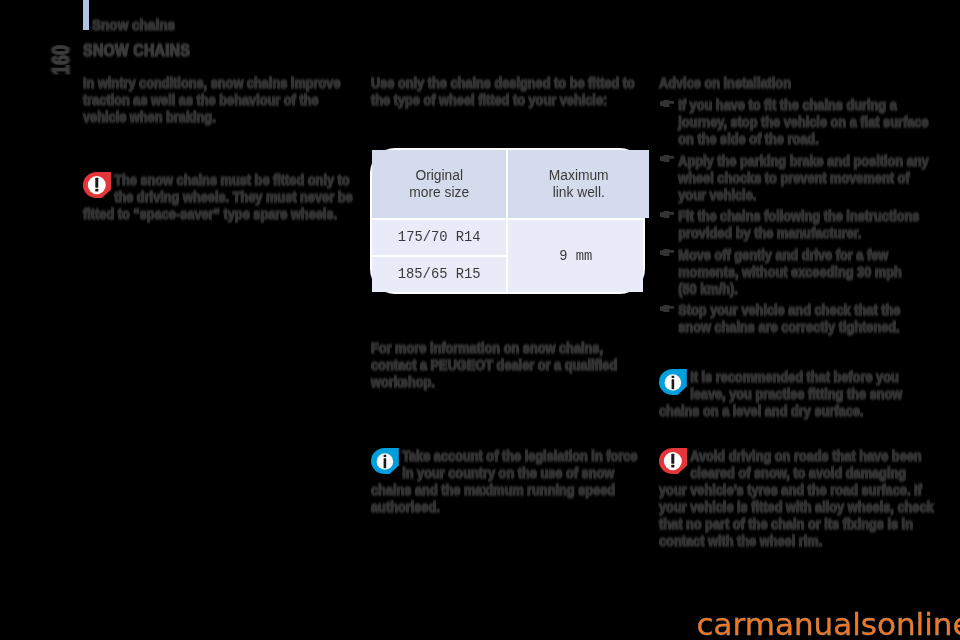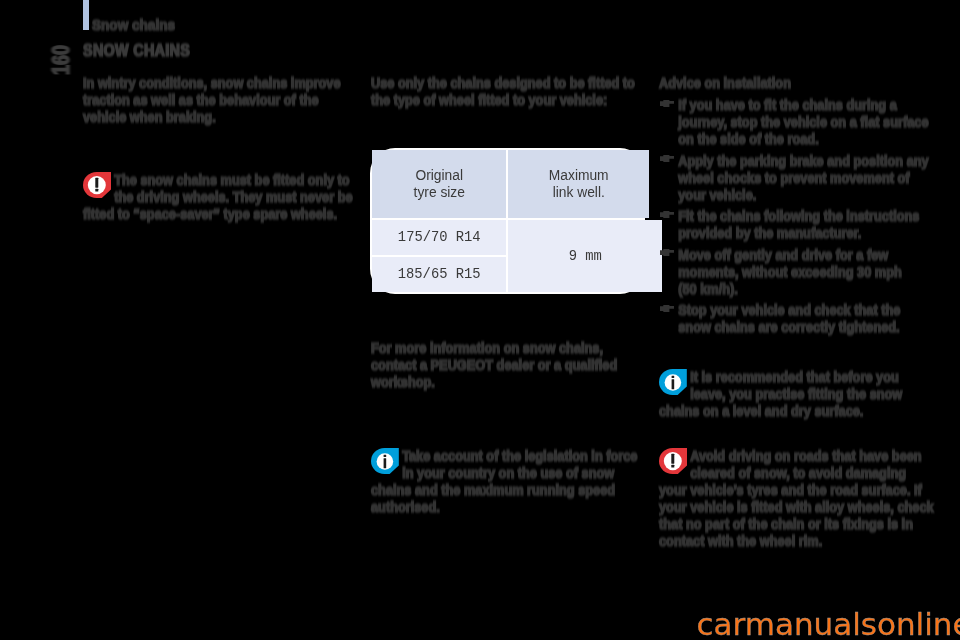--- a/index.html
+++ b/index.html
@@ -86,28 +86,28 @@
           <rect x="12.3" y="16.8" width="3.0" height="2.8" rx="0.4" fill="#1b1b1b"></rect>
         </svg>
     </span>
     <span class="t">The snow chains must be fitted only to the driving wheels. They must never be fitted to “space-saver” type spare wheels.</span>
   </div>
 
   <div class="tx w-col" style="left:355px;top:75.4px"><span class="t">Use only the chains designed to be fitted to the type of wheel fitted to your vehicle:</span></div>
 
   <div id="chain-table">
     <div class="cellbox hd" style="left:2.1px;top:2px;width:134.15px;height:68.1px">
-      <span><span>Original</span><br><span>tyre size</span></span>
+      <span><span>Original</span><br><span>more size</span></span>
     </div>
     <div class="cellbox hd" style="left:138.15px;top:2px;width:141px;height:68.1px">
       <span><span>Maximum</span><br><span>link well.</span></span>
     </div>
     <div class="cellbox bd" style="left:2.1px;top:72.1px;width:134.15px;height:34.4px">175/70 R14</div>
     <div class="cellbox bd" style="left:2.1px;top:108.5px;width:134px;height:35.3px">185/65 R15</div>
-    <div class="cellbox bd" style="left:138.15px;top:72.1px;width:154px;height:71.7px">9 mm</div>
+    <div class="cellbox bd" style="left:138.15px;top:72.1px;width:135px;height:71.7px">9 mm</div>
   </div>
 
   <div class="tx w-col" style="left:355px;top:340.0px"><span class="t">For more information on snow chains, contact a PEUGEOT dealer or a qualified workshop.</span></div>
 
   <div class="tx w-col callout" style="left:355px;top:447.8px">
     <span class="ico">
       <svg width="27.8" height="26" viewBox="0 0 27.8 26">
           <path d="M27.8 0 H13.5 A13.5 13 0 0 0 13.5 26 H18.6 L27.8 17.6 Z" fill="#009fdb"></path>
           <ellipse cx="13.9" cy="13.5" rx="8.3" ry="8.2" fill="#ffffff"></ellipse>
           <rect x="12.6" y="10.2" width="2.6" height="10.1" rx="0.3" fill="#1b1b1b"></rect>

